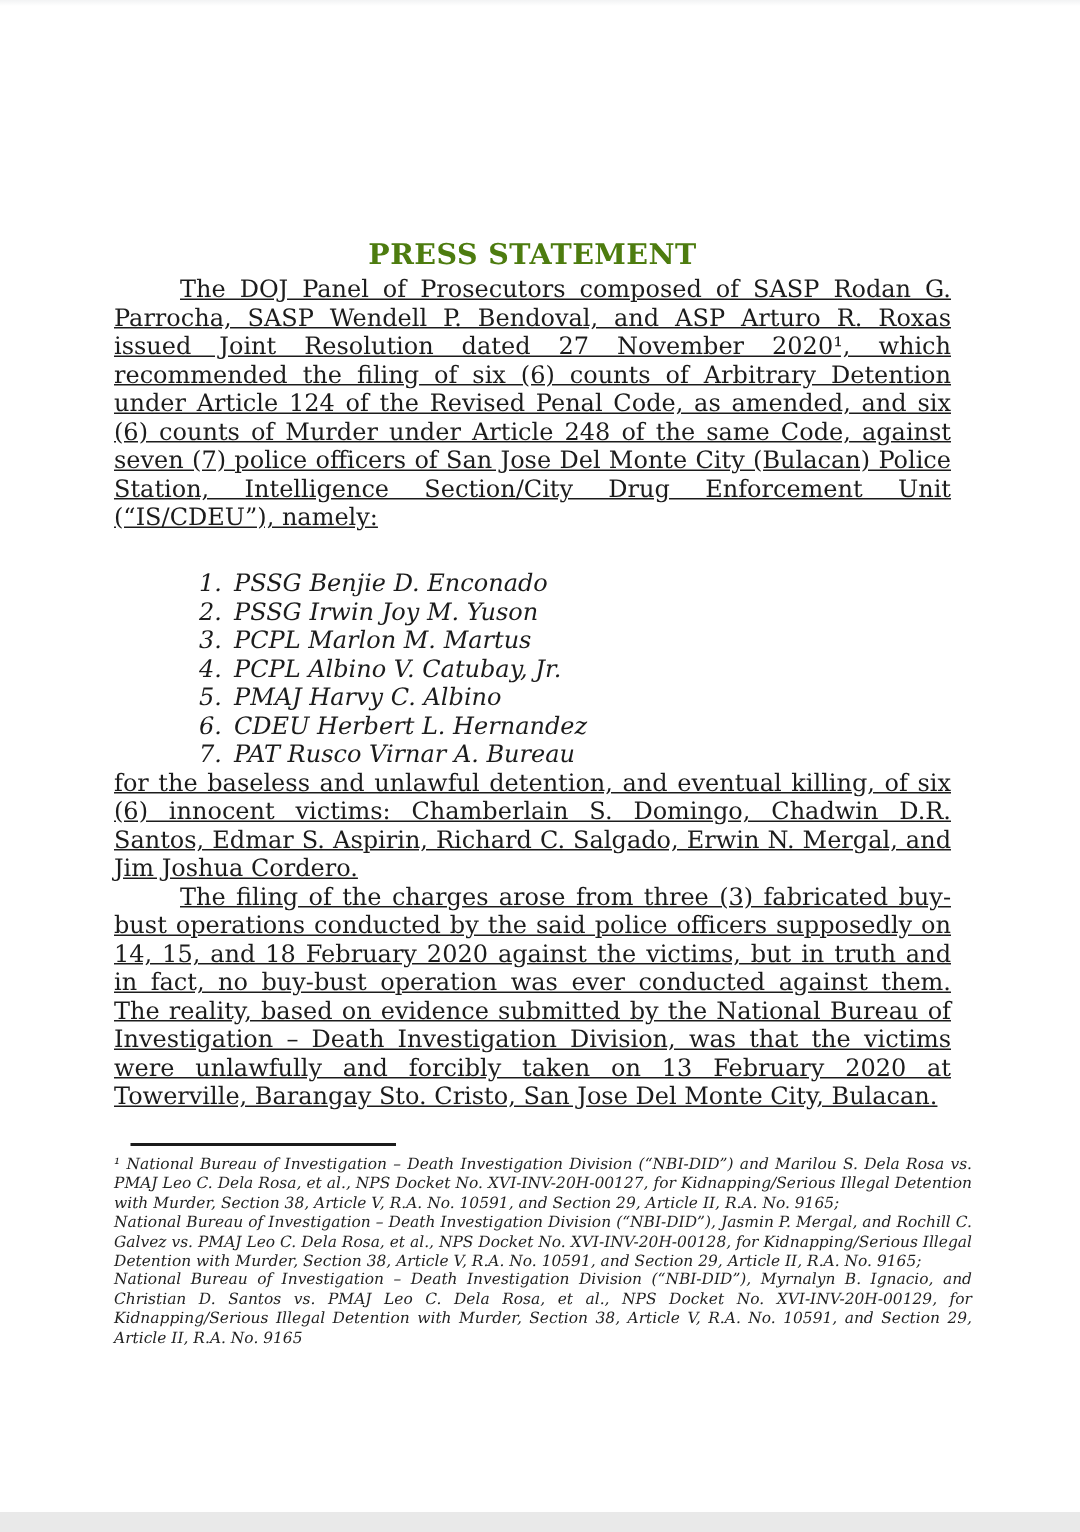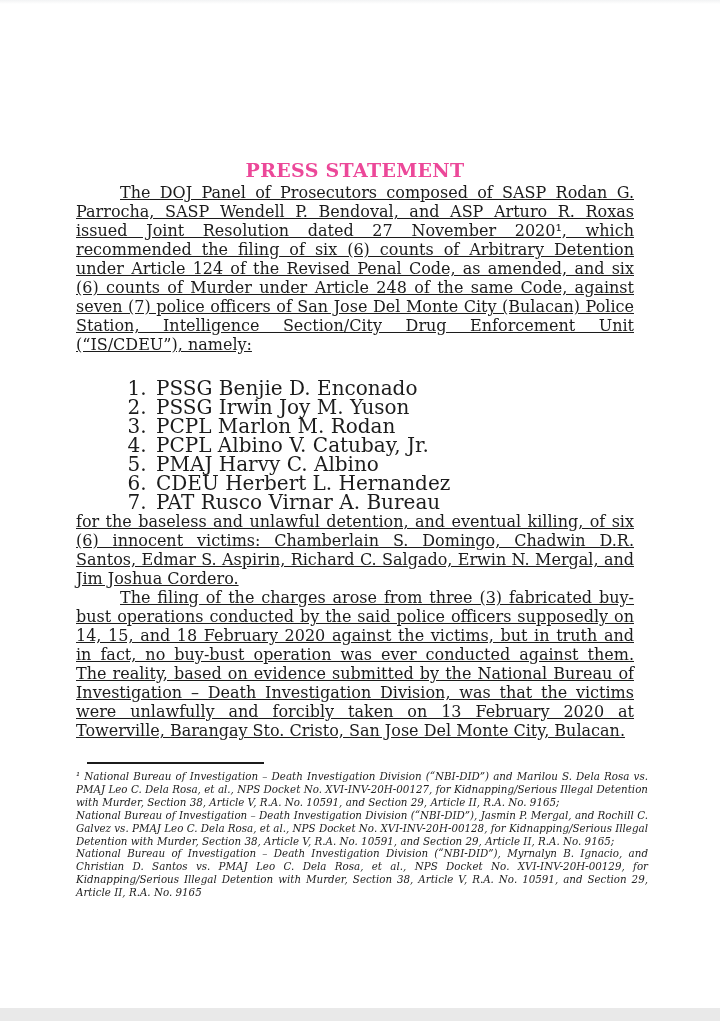--- a/index.html
+++ b/index.html
@@ -18,34 +18,34 @@
   }
   .bottom-edge {
     position: absolute; bottom: 0; left: 0; right: 0; height: 13px;
     background: #e9e9e9;
   }
   .content { position: absolute; left: 76px; top: 0; width: 558px; }
   h1.title {
     margin: 157px 0 0 0;
     font-size: 19px; line-height: 26px;
     font-weight: bold; text-align: center; letter-spacing: 0.3px;
-    color: #ec4899;
+    color: #4d7c0f;
   }
   p.body {
     margin: 0;
     font-size: 16px; line-height: 19px;
     text-align: justify;
     text-decoration: underline;
   }
   .indent { text-indent: 44px; }
   .intro { margin-top: 45px; }
   ol.officers {
     margin: 25px 0 0 0;
     padding: 0 0 0 77px;
-    font-size: 20px; line-height: 19px;
+    font-size: 16px; line-height: 19px; font-style: italic;
   }
   ol.officers li { padding-left: 3px; }
   .continuation { margin-top: 13px; }
   .charges { margin-top: 22px; }
   hr.fnsep {
     border: 0; border-top: 2px solid #1b1b1b;
     width: 177px;
     margin: 22px 0 6px 11px;
   }
   .footnotes { width: 572px; font-style: italic; }
@@ -64,21 +64,21 @@
 
   <div class="content">
 
     <h1 class="title">PRESS STATEMENT</h1>
 
     <p class="body indent intro">The DOJ Panel of Prosecutors composed of SASP Rodan G. Parrocha, SASP Wendell P. Bendoval, and ASP Arturo R. Roxas issued Joint Resolution dated 27 November 2020¹, which recommended the filing of six (6) counts of Arbitrary Detention under Article 124 of the Revised Penal Code, as amended, and six (6) counts of Murder under Article 248 of the same Code, against seven (7) police officers of San Jose Del Monte City (Bulacan) Police Station, Intelligence Section/City Drug Enforcement Unit (“IS/CDEU”), namely:</p>
 
     <ol class="officers">
       <li>PSSG Benjie D. Enconado</li>
       <li>PSSG Irwin Joy M. Yuson</li>
-      <li>PCPL Marlon M. Rodan</li>
+      <li>PCPL Marlon M. Martus</li>
       <li>PCPL Albino V. Catubay, Jr.</li>
       <li>PMAJ Harvy C. Albino</li>
       <li>CDEU Herbert L. Hernandez</li>
       <li>PAT Rusco Virnar A. Bureau</li>
     </ol>
 
     <p class="body continuation">for the baseless and unlawful detention, and eventual killing, of six (6) innocent victims: Chamberlain S. Domingo, Chadwin D.R. Santos, Edmar S. Aspirin, Richard C. Salgado, Erwin N. Mergal, and Jim Joshua Cordero.</p>
 
     <p class="body indent charges">The filing of the charges arose from three (3) fabricated buy-bust operations conducted by the said police officers supposedly on 14, 15, and 18 February 2020 against the victims, but in truth and in fact, no buy-bust operation was ever conducted against them. The reality, based on evidence submitted by the National Bureau of Investigation – Death Investigation Division, was that the victims were unlawfully and forcibly taken on 13 February 2020 at Towerville, Barangay Sto. Cristo, San Jose Del Monte City, Bulacan.</p>
 

